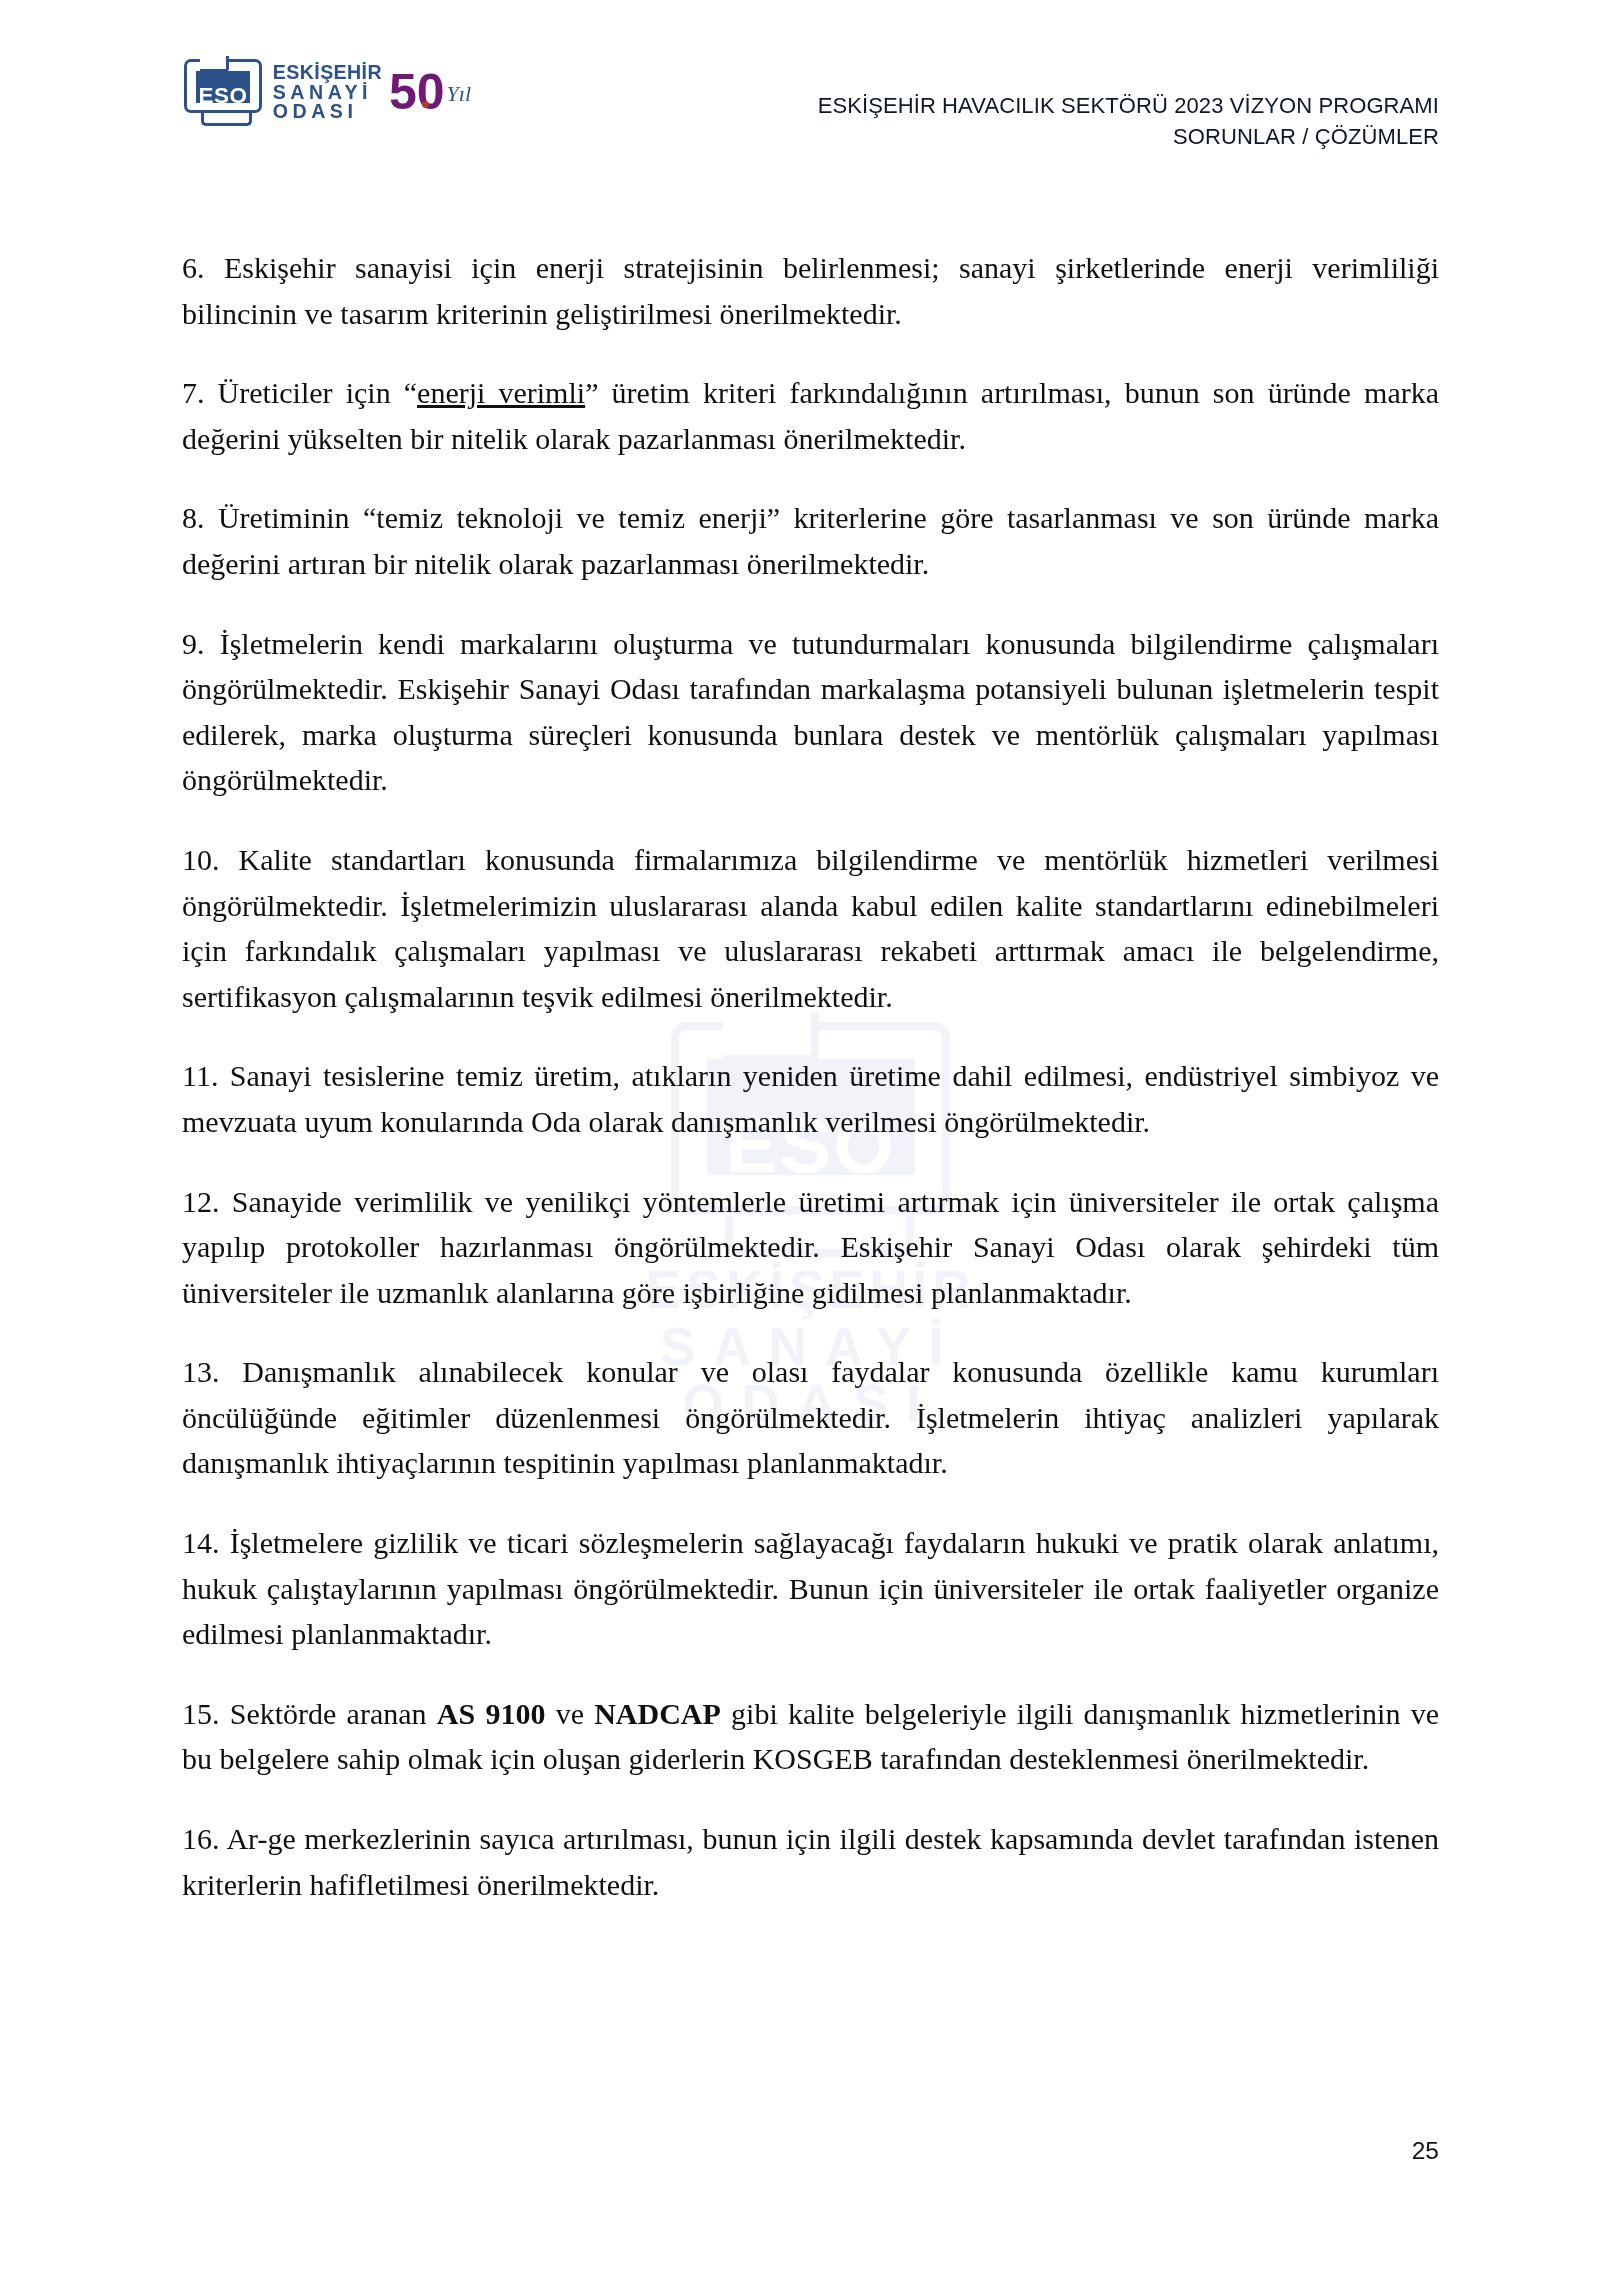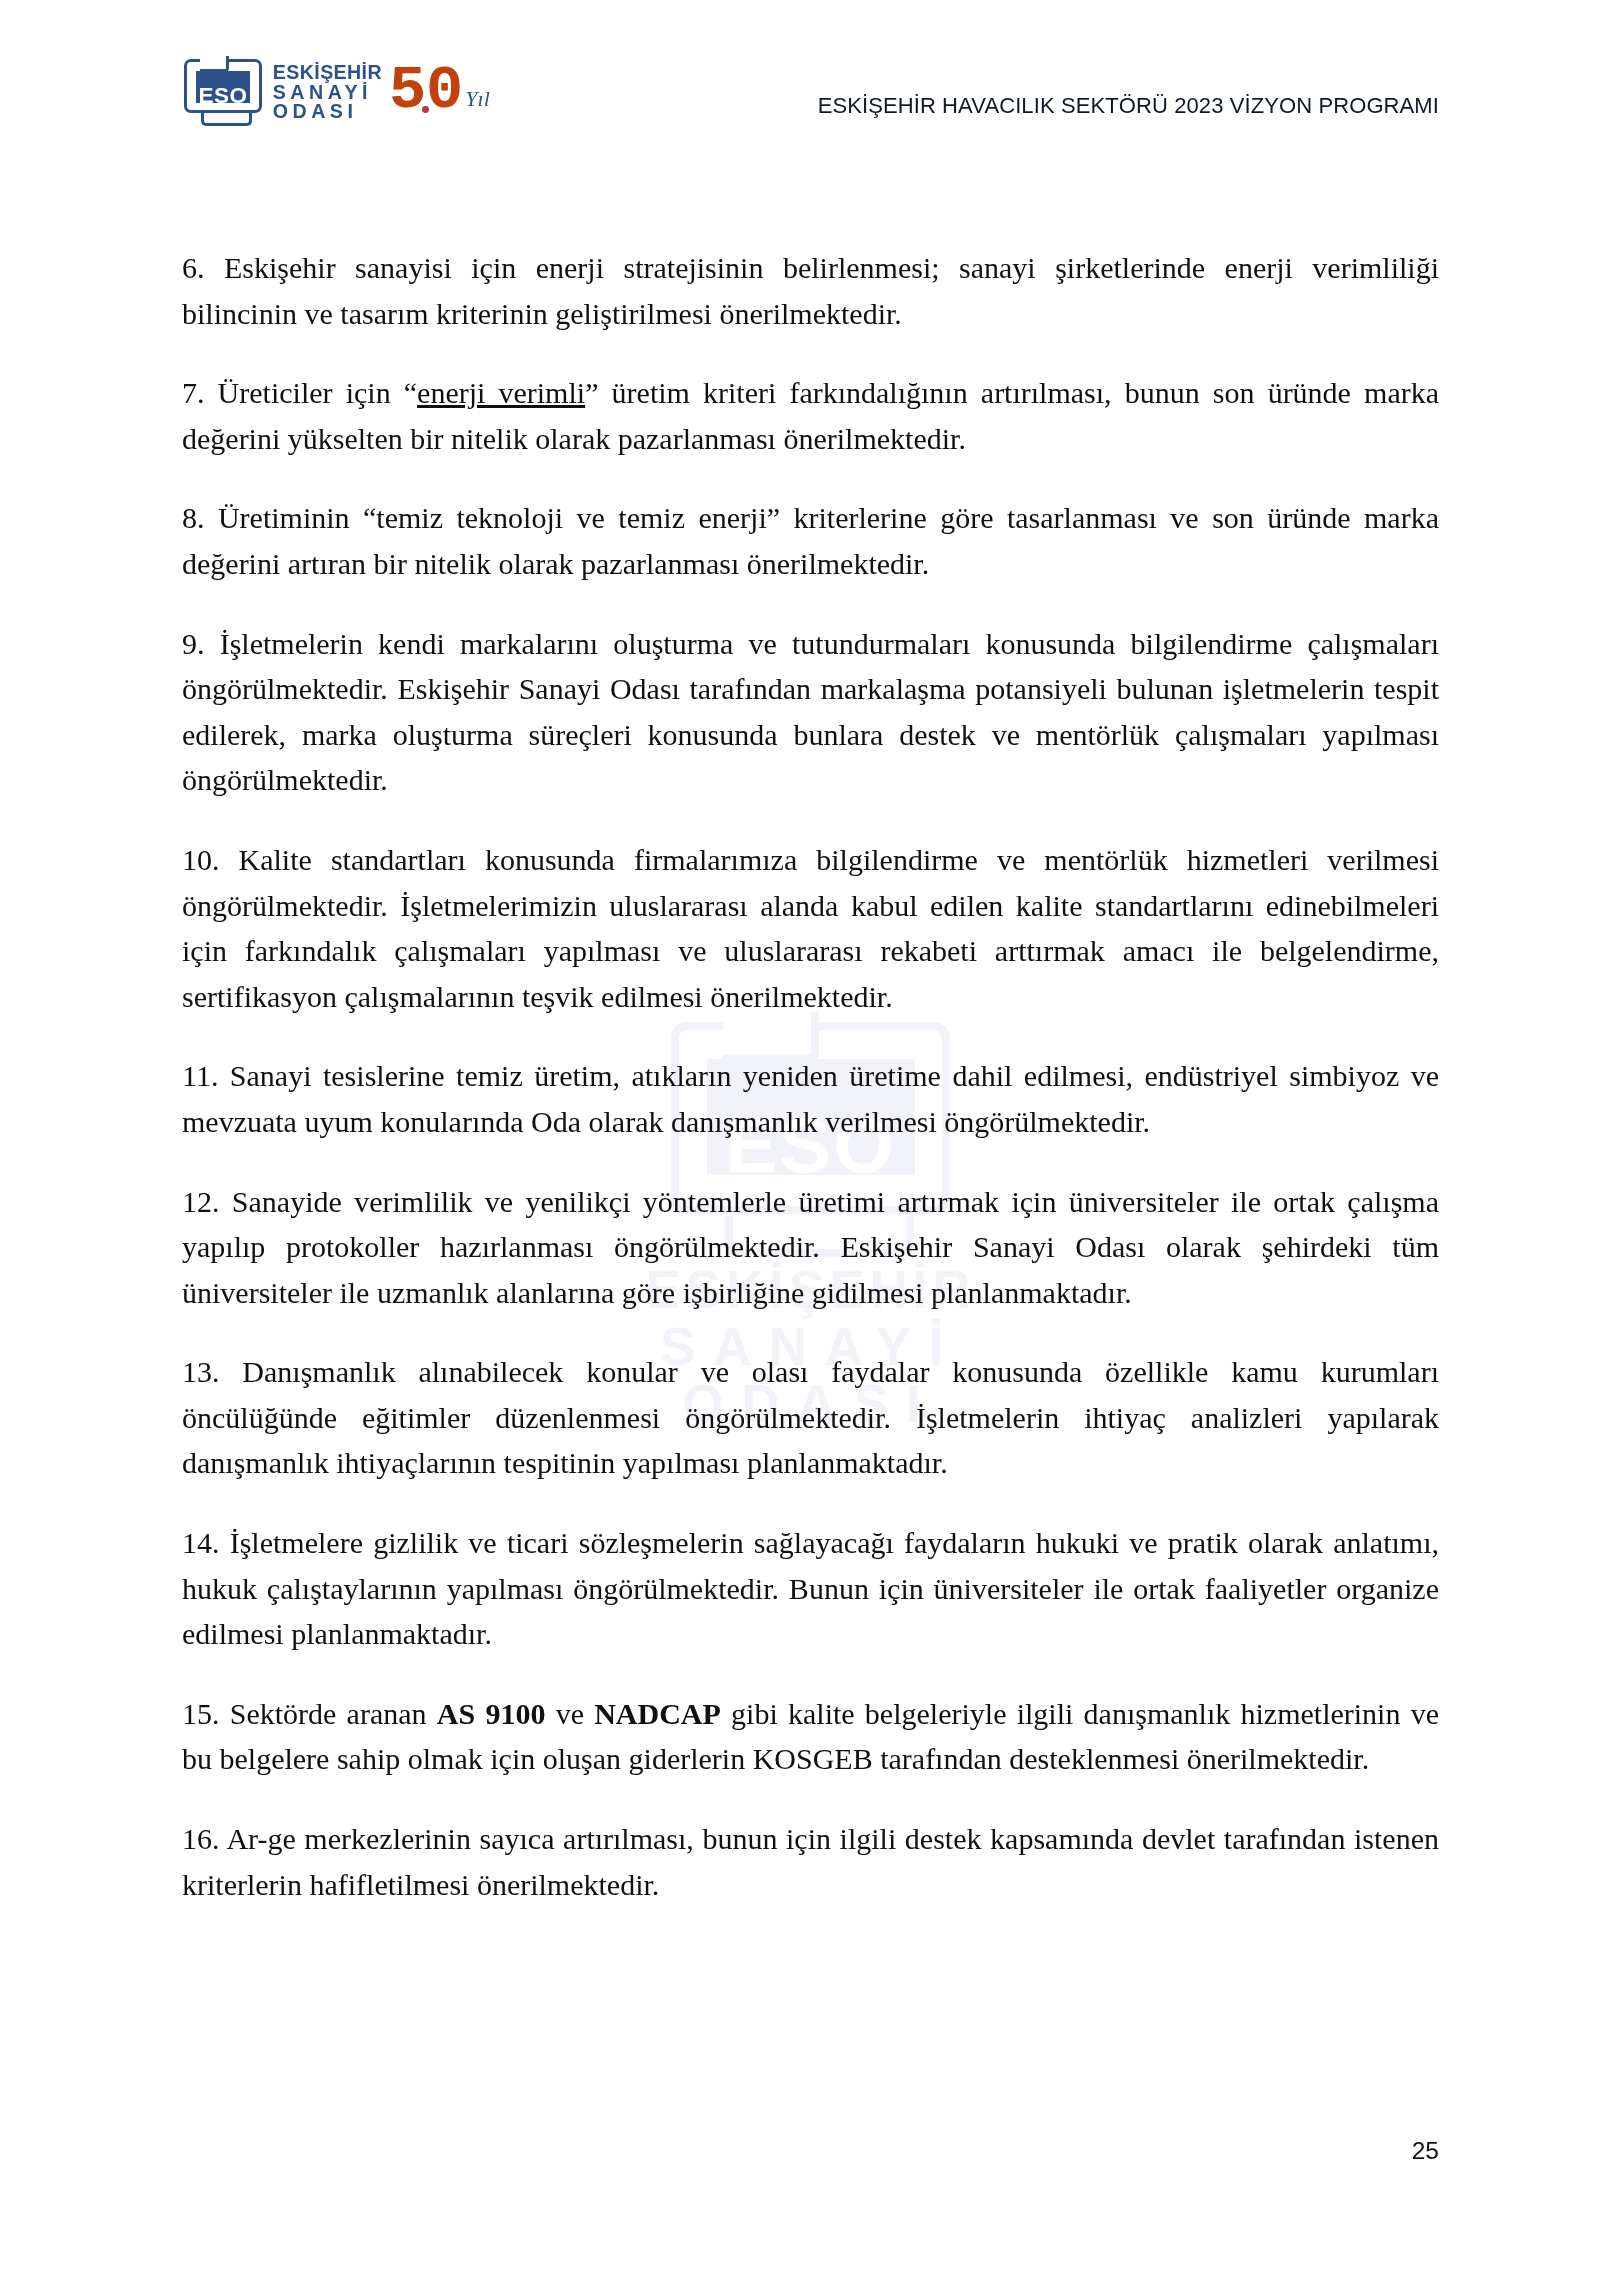--- a/index.html
+++ b/index.html
@@ -164,25 +164,25 @@
   .lw2 { font-size: 19.6px; letter-spacing: 4.5px; }
   .lw3 { font-size: 19.6px; letter-spacing: 4.5px; }
 
   .logo-fifty {
     position: relative;
     margin-left: 6.9px;
     display: flex;
     align-items: flex-end;
   }
   .lf-num {
-    font-family: Liberation Mono, monospace;
-    font-weight: bold;
-    font-size: 62px;
+    font-family: Liberation Sans, sans-serif;
+    font-weight: bold;
+    font-size: 50px;
     line-height: 0.84;
-    color: #c2410c;
+    color: #701a75;
   }
   .lf-yil {
     font-family: "Liberation Serif", serif;
     font-style: italic;
     font-size: 22px;
     color: #2d5289;
     margin-left: 2px;
     margin-bottom: 5.9px;
   }
   .lf-dot {
@@ -271,20 +271,21 @@
       </div>
       <div class="logo-fifty">
         <span class="lf-num">50</span>
         <span class="lf-dot"></span>
         <span class="lf-yil">Yıl</span>
       </div>
     </div>
 
     <div class="header-title">
       <div>ESKİŞEHİR HAVACILIK SEKTÖRÜ 2023 VİZYON PROGRAMI</div>
+      <div>SORUNLAR / ÇÖZÜMLER</div>
     </div>
 
   </div>
 
   <div class="content" id="body-content">
       <p class="para">6. Eskişehir sanayisi için enerji stratejisinin belirlenmesi; sanayi şirketlerinde enerji verimliliği bilincinin ve tasarım kriterinin geliştirilmesi önerilmektedir.</p>
       <p class="para">7. Üreticiler için “<u>enerji verimli</u>” üretim kriteri farkındalığının artırılması, bunun son üründe marka değerini yükselten bir nitelik olarak pazarlanması önerilmektedir.</p>
       <p class="para">8. Üretiminin “temiz teknoloji ve temiz enerji” kriterlerine göre tasarlanması ve son üründe marka değerini artıran bir nitelik olarak pazarlanması önerilmektedir.</p>
       <p class="para">9. İşletmelerin kendi markalarını oluşturma ve tutundurmaları konusunda bilgilendirme çalışmaları öngörülmektedir. Eskişehir Sanayi Odası tarafından markalaşma potansiyeli bulunan işletmelerin tespit edilerek, marka oluşturma süreçleri konusunda bunlara destek ve mentörlük çalışmaları yapılması öngörülmektedir.</p>
       <p class="para">10. Kalite standartları konusunda firmalarımıza bilgilendirme ve mentörlük hizmetleri verilmesi öngörülmektedir. İşletmelerimizin uluslararası alanda kabul edilen kalite standartlarını edinebilmeleri için farkındalık çalışmaları yapılması ve uluslararası rekabeti arttırmak amacı ile belgelendirme, sertifikasyon çalışmalarının teşvik edilmesi önerilmektedir.</p>

